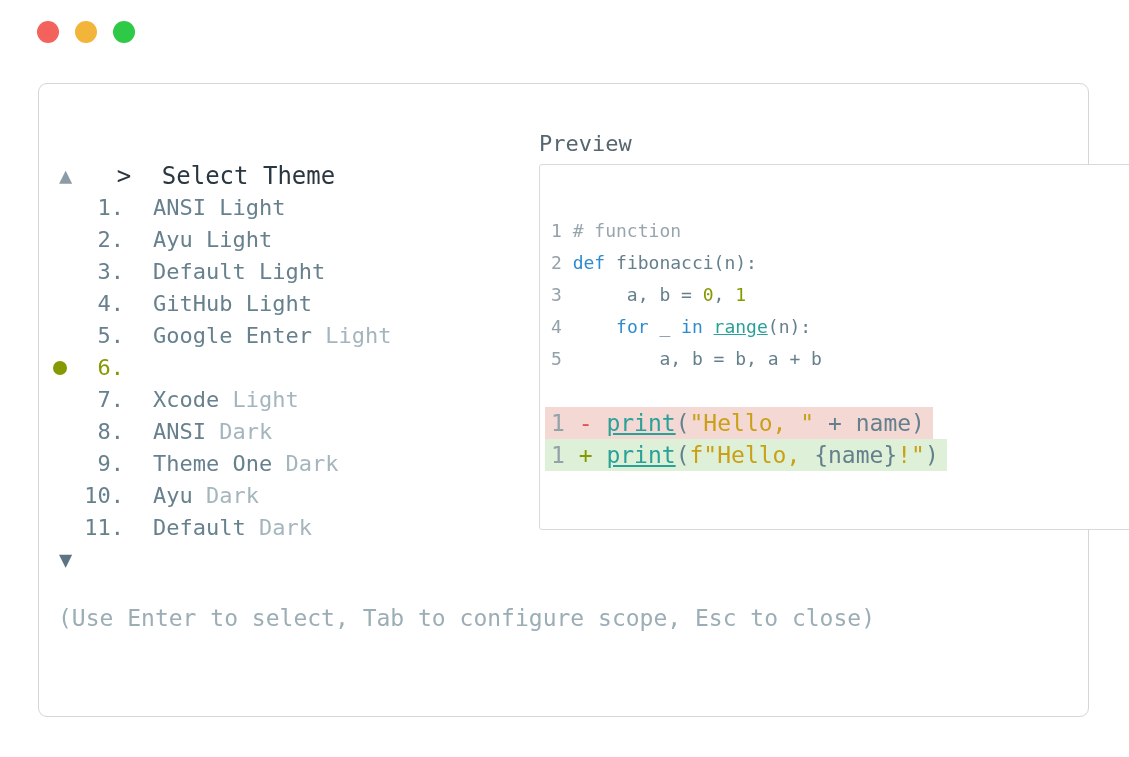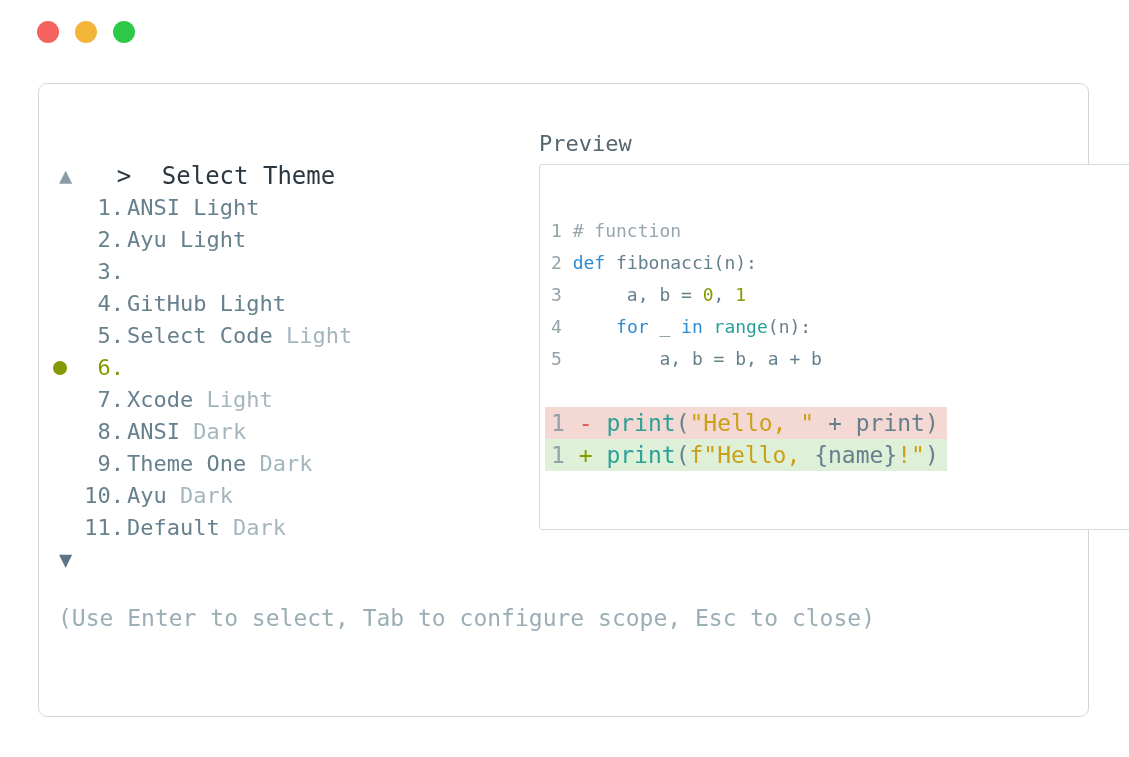--- a/index.html
+++ b/index.html
@@ -22,21 +22,21 @@
     font-size:24px; color:var(--title); white-space:pre; }
   .prompt { display:inline-block; width:45px; }
   .scroll { margin-left:20px; height:32px; line-height:32px; font-size:22px; }
   .scroll.up   { color:var(--arrowUp); }
   .scroll.down { color:var(--arrowDown); }
   
   .theme-list { }
   .theme-row { position:relative; display:flex; height:32px; line-height:32px;
     font-size:22px; color:var(--item); margin-left:7px; white-space:pre; cursor:default; }
   .theme-num { width:78px; text-align:right; }
-  .theme-label { margin-left:3px; }
+  .theme-label { margin-left:29px; }
   .theme-row .dim { color:var(--dim); }
   .theme-row.selected, .theme-row.selected .dim { color:var(--olive); }
   .bullet { position:absolute; left:7px; top:9px; width:14px; height:14px;
     border-radius:50%; background:var(--olive); }
   .footer { margin:26px 0 0 19px; height:32px; line-height:32px;
     font-size:23px; color:var(--muted); white-space:pre; }
   
   .preview-col { position:absolute; left:500px; top:44px; }
   .preview-label { height:32px; line-height:32px; font-size:22px; color:var(--previewLabel); }
   .preview-box { margin-top:4px; width:626px; height:366px;
@@ -45,21 +45,21 @@
   .code-row { height:32px; line-height:32px; font-size:18px; margin-left:11px; white-space:pre; }
   .code-row.diff { font-size:23px; margin-left:5px; }
   .diffbg { display:inline-block; height:32px; padding:0 8px 0 6px; }
   .bg-removed { background:var(--removedBg); }
   .bg-added   { background:var(--addedBg); }
   
   .c-ln  { color:var(--lineno); }
   .c-cm  { color:var(--comment); }
   .c-fg  { color:var(--fg); }
   .c-kw  { color:var(--kw); }
-  .c-fn  { color:var(--fn); }
+  .c-fn  { color:var(--fn);text-decoration:underline; }
   .c-num { color:var(--olive); }
   .c-str { color:var(--str); }
   .c-del { color:var(--del); }
   .c-ins { color:var(--olive); }
 </style>
 </head>
 <body>
 
 <div class="traffic" id="traffic">
     <div class="light" style="background: rgb(244, 98, 93);"></div>
@@ -70,23 +70,23 @@
 <div class="panel">
   <div class="header-row">
     <span class="prompt">&gt;</span><span>Select Theme</span>
   </div>
 
   <div class="scroll up">▲</div>
 
   <div class="theme-list" id="theme-list">
       <div class="theme-row"><span class="theme-num">1.</span><span class="theme-label"><span>ANSI </span><span>Light</span></span></div>
       <div class="theme-row"><span class="theme-num">2.</span><span class="theme-label"><span>Ayu </span><span>Light</span></span></div>
-      <div class="theme-row"><span class="theme-num">3.</span></div>
+      <div class="theme-row"><span class="theme-num">3.</span><span class="theme-label"><span>Default </span><span>Light</span></span></div>
       <div class="theme-row"><span class="theme-num">4.</span><span class="theme-label"><span>GitHub </span><span>Light</span></span></div>
-      <div class="theme-row"><span class="theme-num">5.</span><span class="theme-label"><span>Select Code </span><span class="dim">Light</span></span></div>
+      <div class="theme-row"><span class="theme-num">5.</span><span class="theme-label"><span>Google Enter </span><span class="dim">Light</span></span></div>
       <div class="theme-row selected"><span class="bullet"></span><span class="theme-num">6.</span></div>
       <div class="theme-row"><span class="theme-num">7.</span><span class="theme-label"><span>Xcode </span><span class="dim">Light</span></span></div>
       <div class="theme-row"><span class="theme-num">8.</span><span class="theme-label"><span>ANSI </span><span class="dim">Dark</span></span></div>
       <div class="theme-row"><span class="theme-num">9.</span><span class="theme-label"><span>Theme One </span><span class="dim">Dark</span></span></div>
       <div class="theme-row"><span class="theme-num">10.</span><span class="theme-label"><span>Ayu </span><span class="dim">Dark</span></span></div>
       <div class="theme-row"><span class="theme-num">11.</span><span class="theme-label"><span>Default </span><span class="dim">Dark</span></span></div>
     </div>
 
   <div class="scroll down">▼</div>
 
@@ -94,17 +94,17 @@
 
   <div class="preview-col">
     <div class="preview-label">Preview</div>
     <div class="preview-box" id="preview-box">
         <div class="code-row"><span class="c-ln">1 </span><span class="c-cm"># function</span></div>
         <div class="code-row"><span class="c-ln">2 </span><span class="c-kw">def</span><span class="c-fg"> fibonacci(n):</span></div>
         <div class="code-row"><span class="c-ln">3 </span><span class="c-fg">     a, b = </span><span class="c-num">0</span><span class="c-fg">, </span><span class="c-num">1</span></div>
         <div class="code-row"><span class="c-ln">4 </span><span class="c-fg">    </span><span class="c-kw">for</span><span class="c-fg"> _ </span><span class="c-kw">in</span><span class="c-fg"> </span><span class="c-fn">range</span><span class="c-fg">(n):</span></div>
         <div class="code-row"><span class="c-ln">5 </span><span class="c-fg">        a, b = b, a + b</span></div>
         <div class="code-row"></div>
-        <div class="code-row diff"><span class="diffbg bg-removed"><span class="c-ln">1 </span><span class="c-del">- </span><span class="c-fn">print</span><span class="c-fg">(</span><span class="c-str">"Hello, "</span><span class="c-fg"> + print)</span></span></div>
+        <div class="code-row diff"><span class="diffbg bg-removed"><span class="c-ln">1 </span><span class="c-del">- </span><span class="c-fn">print</span><span class="c-fg">(</span><span class="c-str">"Hello, "</span><span class="c-fg"> + name)</span></span></div>
         <div class="code-row diff"><span class="diffbg bg-added"><span class="c-ln">1 </span><span class="c-ins">+ </span><span class="c-fn">print</span><span class="c-fg">(</span><span class="c-str">f"Hello, </span><span class="c-fg">{name}</span><span class="c-str">!"</span><span class="c-fg">)</span></span></div>
       </div>
   </div>
 </div>
 
 </body></html>

